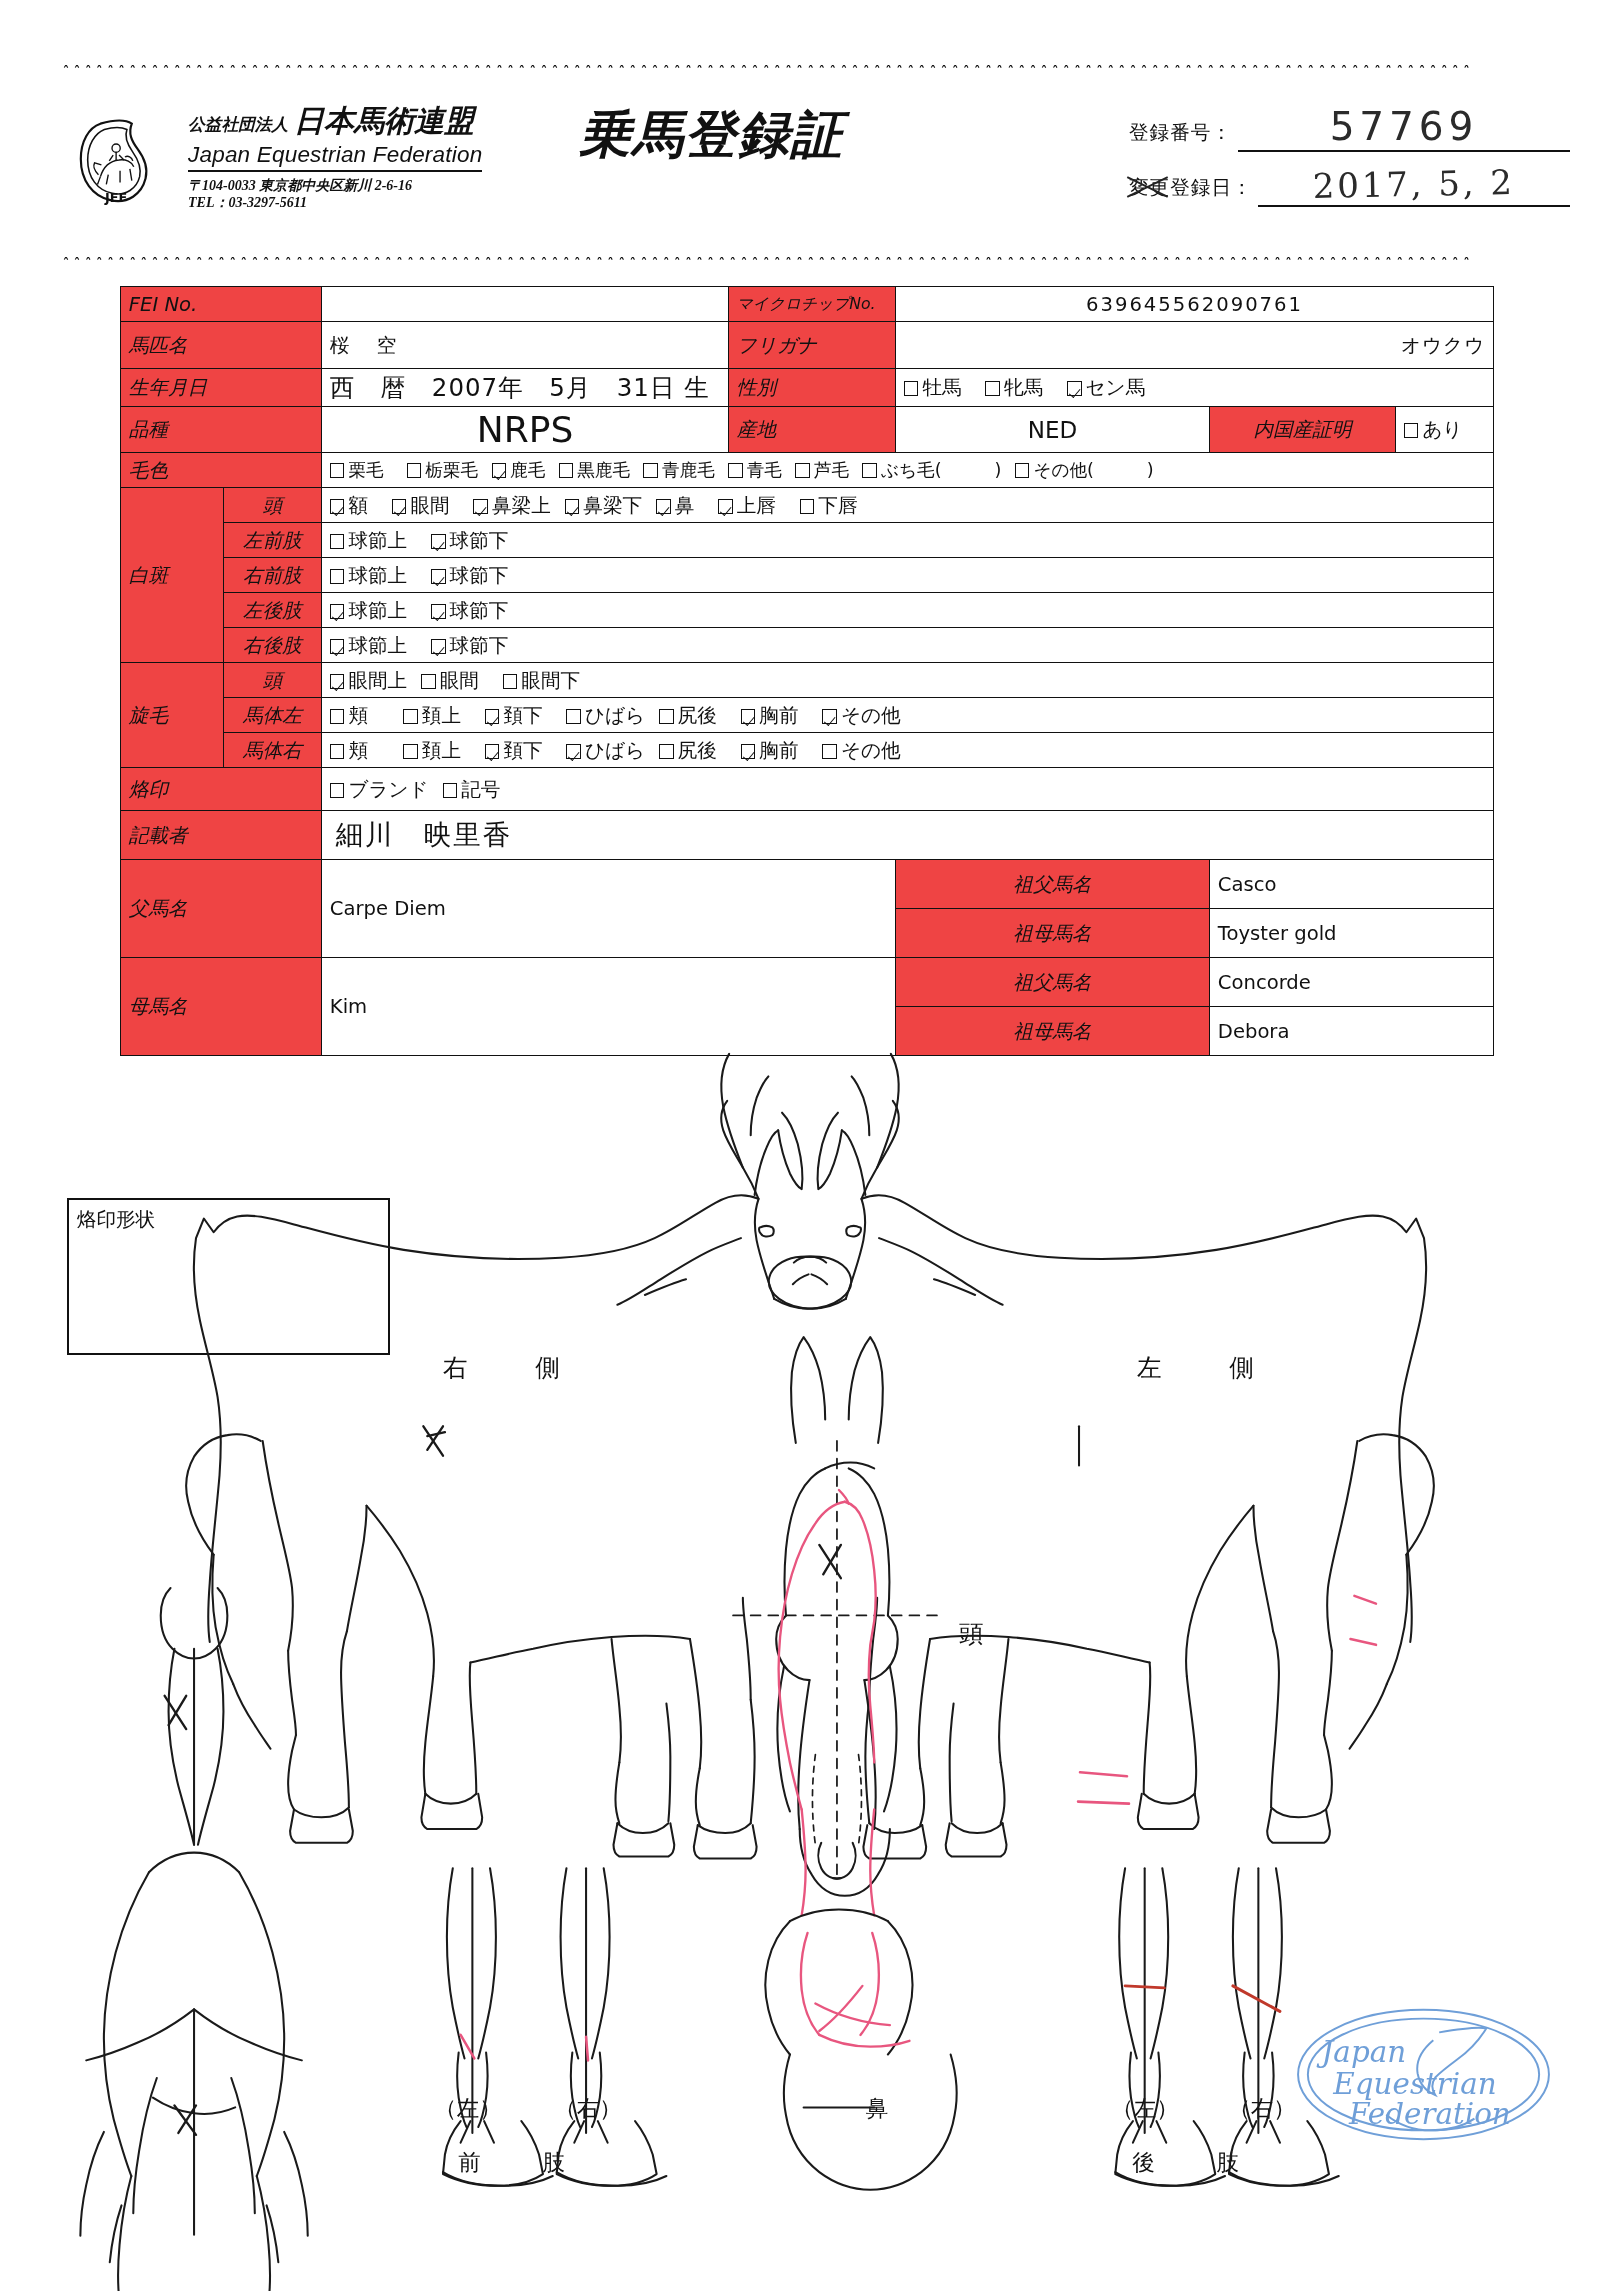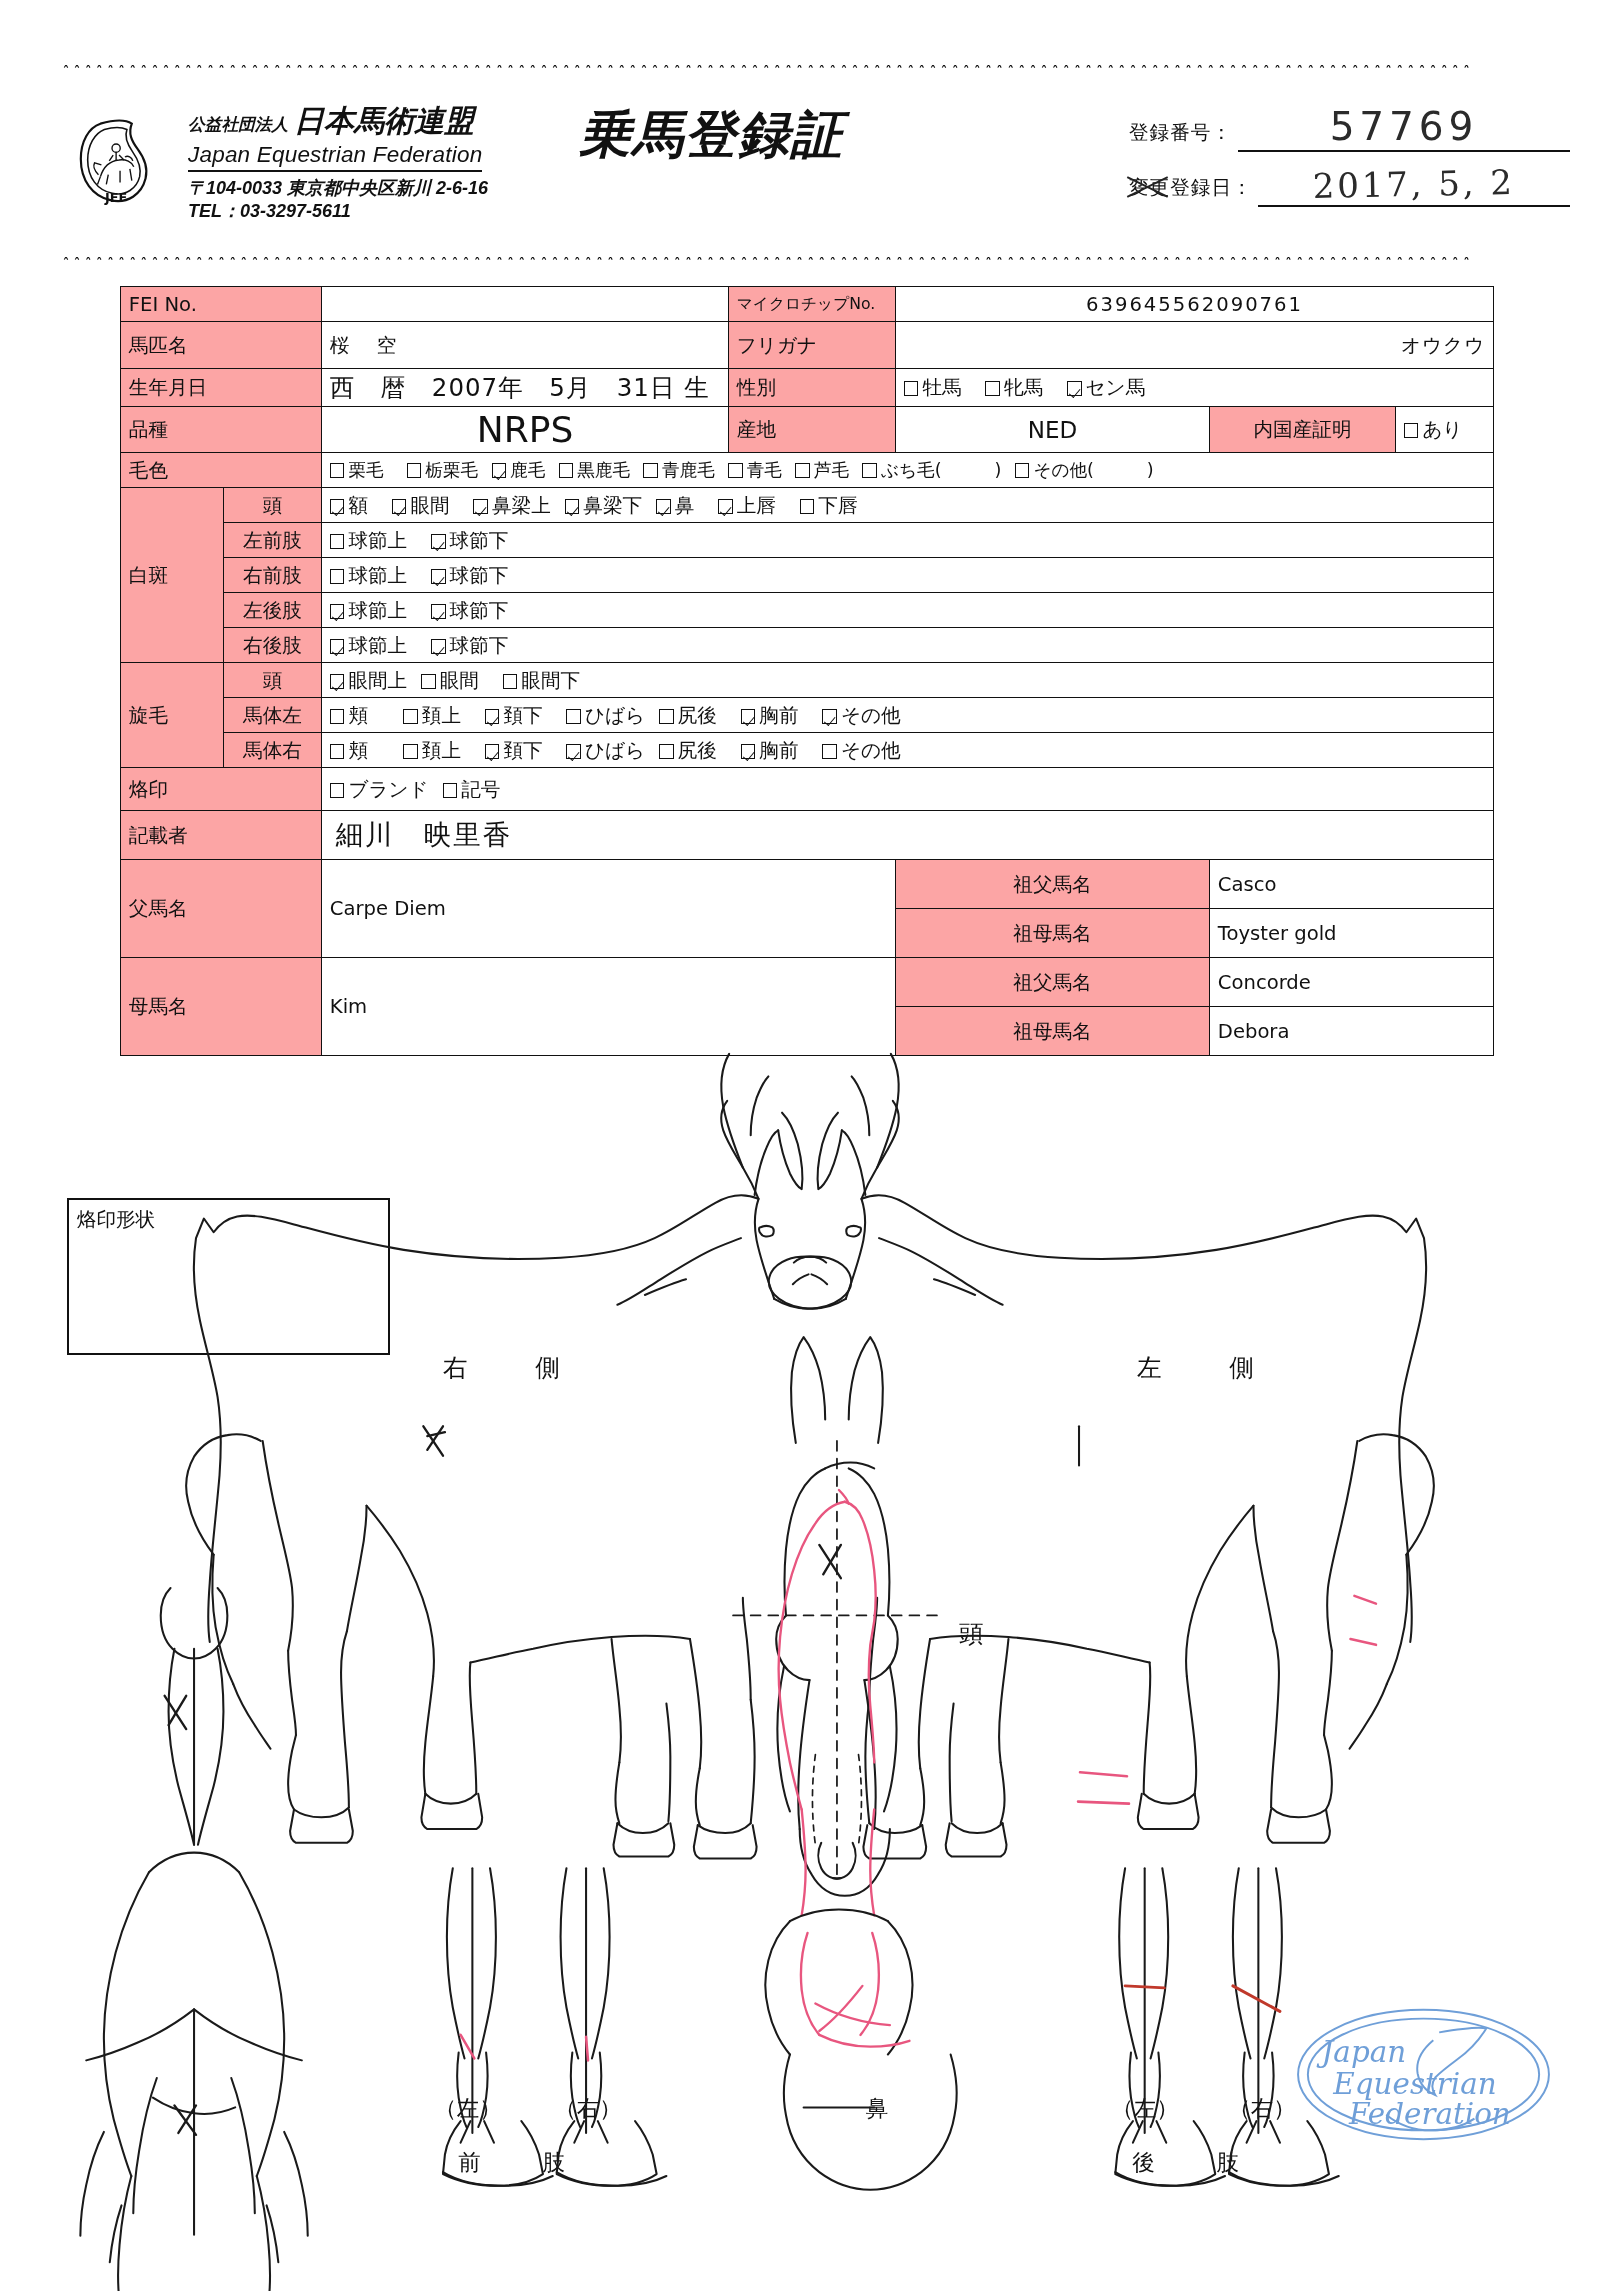--- a/index.html
+++ b/index.html
@@ -52,22 +52,22 @@
   }
   .fed-en {
     font-family: "Liberation Sans", sans-serif;
     font-size: 22.5px; font-style: italic; font-weight: 500;
     margin-top: 5.9px; letter-spacing: 0.2px;
     border-bottom: 2px solid #111;
     display: inline-block;
     padding-bottom: 2px;
   }
   .fed-addr {
-    font-family: Liberation Sans, sans-serif;
-    font-size: 18px; font-style: italic; font-weight: 600;
+    font-family: Liberation Serif, serif;
+    font-size: 14px; font-style: italic; font-weight: 600;
     margin-top: 4.9px; line-height: 1.28; white-space: nowrap;
   }
 
   .doc-title {
     position: absolute; left: 518px; top: 7.8px;
     font-family: "DejaVu Sans", sans-serif;
     font-size: 51px; font-weight: 700; font-style: italic;
     letter-spacing: 2px;
     line-height: 1.15;
   }
@@ -111,21 +111,21 @@
     table-layout: fixed;
     font-family: "DejaVu Sans", sans-serif;
   }
   table.main td {
     border: 1.6px solid #111;
     padding: 2px 7.8px;
     vertical-align: middle;
     font-size: 19.6px;
     height: 35px;
   }
-  td.hdr { background: #fca5a5; font-size: 18.6px; white-space: nowrap; }
+  td.hdr { background: #ef4444; font-size: 18.6px; white-space: nowrap; font-style: italic; }
   td.hdr.sm { font-size: 15.7px; }
   td.val { background: #fff; }
   .big { font-size: 27.4px; letter-spacing: 2px; }
   .bigger { font-size: 30px; letter-spacing: 1px; text-align: right; }
   .ctr { text-align: center; }
   .chk-row { font-size: 18.6px; white-space: nowrap; letter-spacing: 0px; }
   .cb {
     display: inline-block; width: 14.7px; height: 14.7px;
     border: 1.6px solid #111; margin-right: 3.9px;
     position: relative; vertical-align: -2px;

